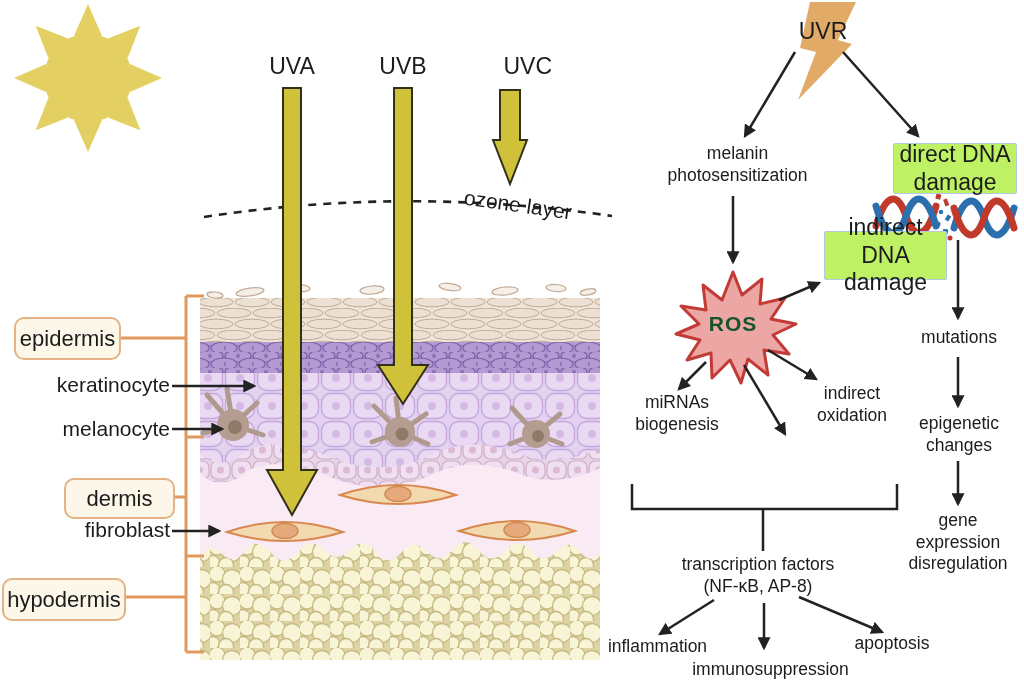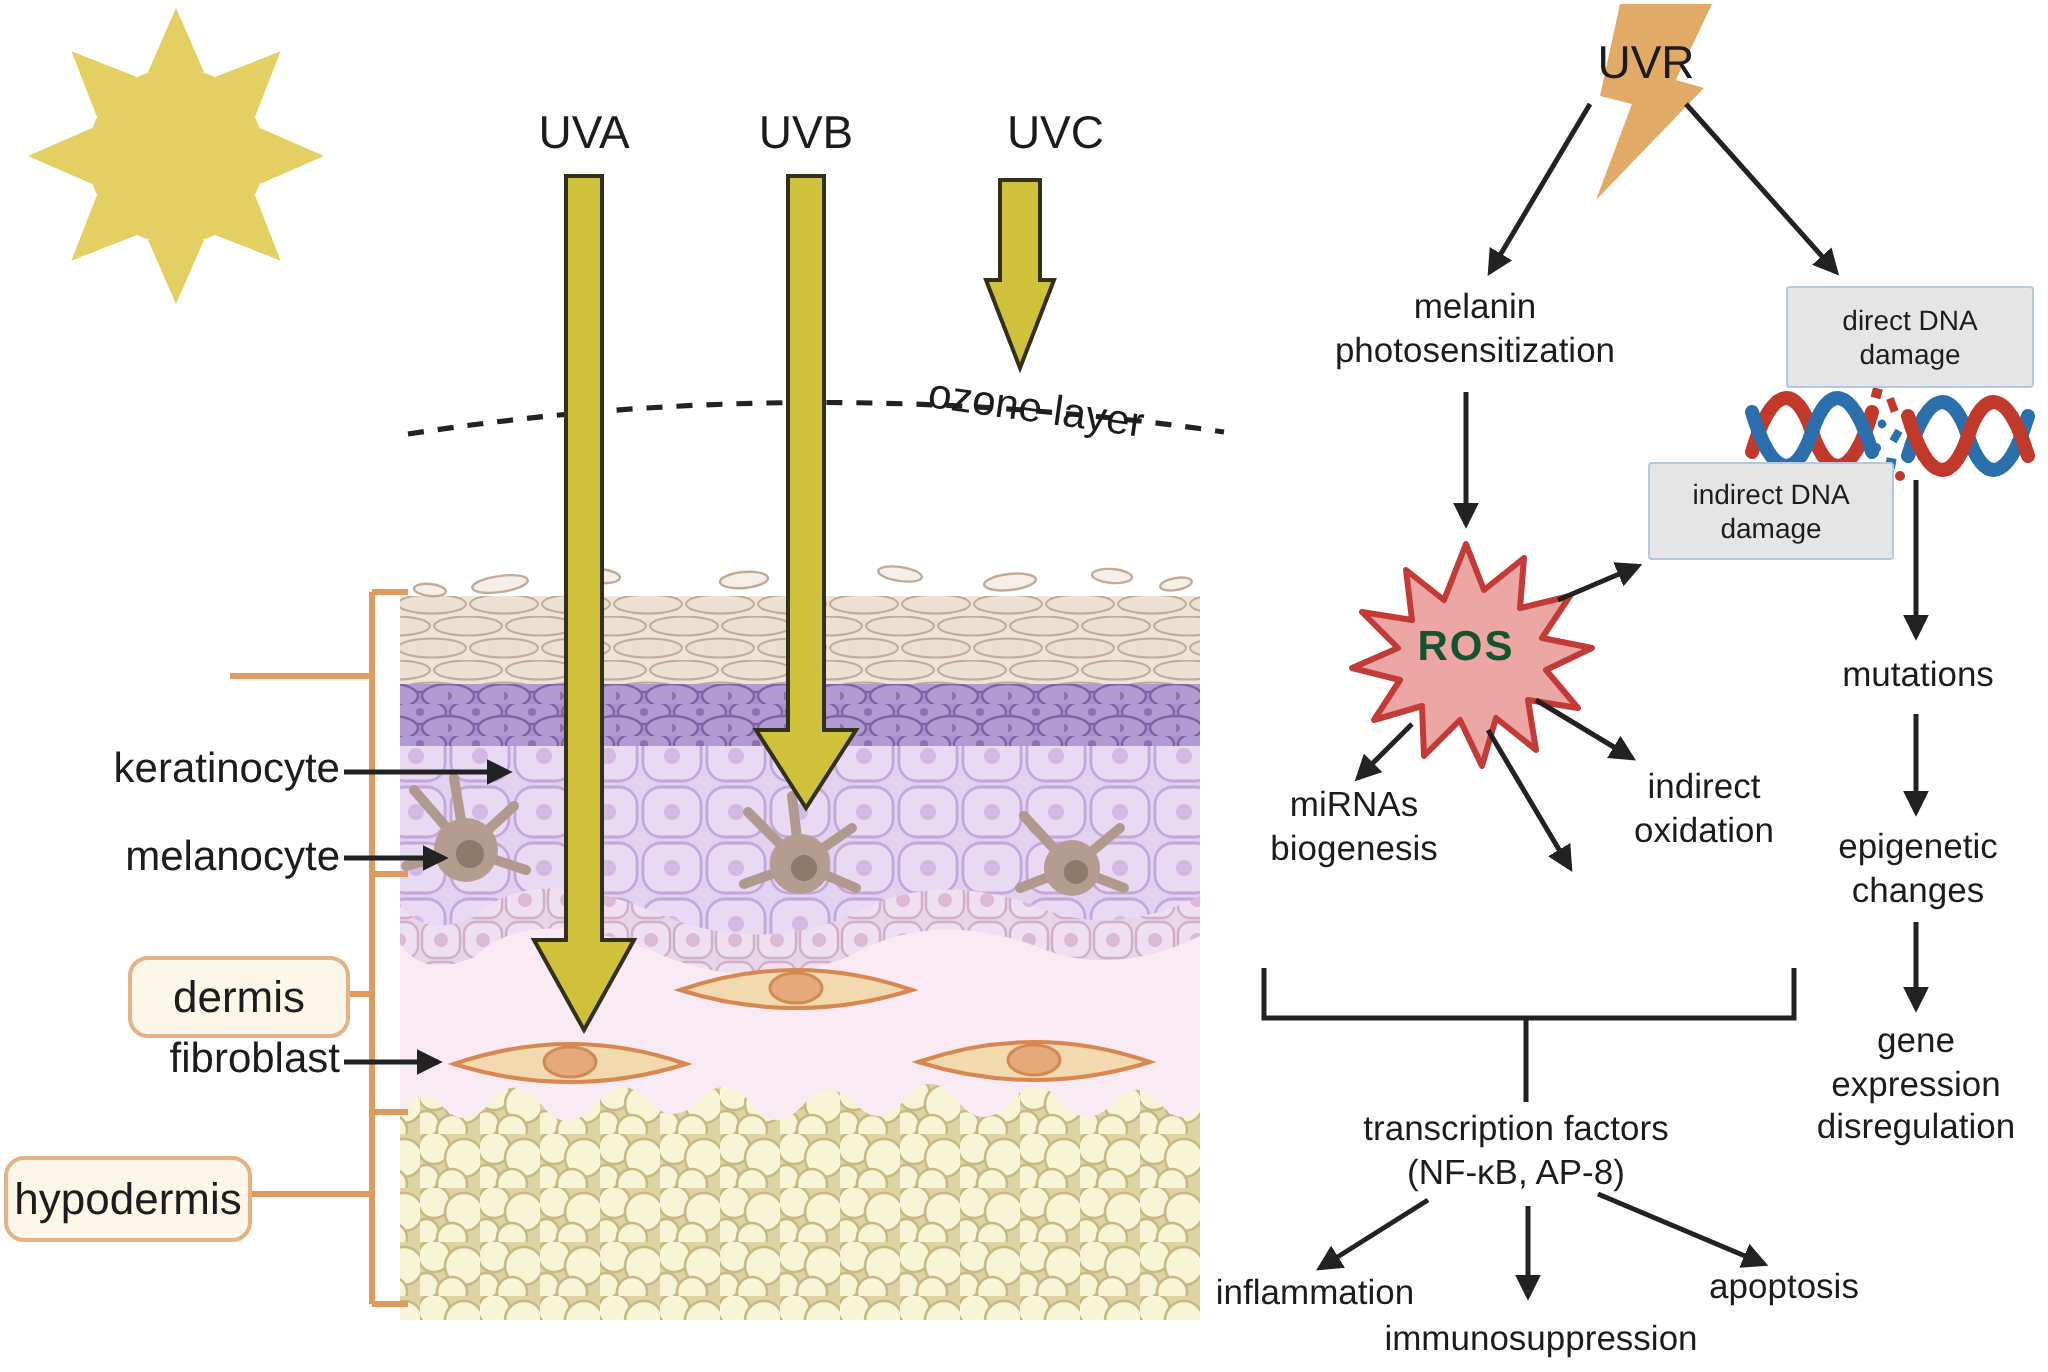--- a/index.html
+++ b/index.html
@@ -1,23 +1,23 @@
 <!DOCTYPE html>
 <html><head>
 <meta charset="utf-8">
 <style>
   html,body{margin:0;padding:0;background:#ffffff;}
   .canvas{position:relative;width:1024px;height:686px;background:#ffffff;overflow:hidden;
           font-family:"Liberation Sans",sans-serif;color:#1c1c1c;}
   svg.bg{position:absolute;left:0;top:0;}
   .txt{position:absolute;text-align:center;white-space:pre-line;line-height:1.24;font-size:17.5px;}
   .uvlbl{font-size:23px;}
-  .bluebox{position:absolute;background:#e5e5e5;border:1.5px solid #b3c9e2;border-radius:2px;
+  .bluebox{position:absolute;background:#bef264;border:1.5px solid #b3c9e2;border-radius:2px;
            display:flex;align-items:center;justify-content:center;text-align:center;
-           white-space:pre-line;font-size:14px;line-height:1.2;}
+           white-space:pre-line;font-size:23px;line-height:1.2;}
   .layerbox{position:absolute;background:#fcf7e8;border:2px solid #e5b285;border-radius:10px;
             display:flex;align-items:center;justify-content:center;font-size:22px;}
   .celllbl{position:absolute;text-align:right;font-size:21px;white-space:nowrap;}
   .roslbl{position:absolute;text-align:center;font-weight:bold;color:#14532d;font-size:21px;letter-spacing:1px;}
   .ozone{position:absolute;font-size:21px;transform:rotate(8deg);text-align:center;}
 </style>
 </head>
 <body>
 
 <div class="canvas">
@@ -213,20 +213,23 @@
   </g>
 
   <path fill="none" stroke="#222222" stroke-width="2.5" d="M632,484 L632,509 L897,509 L897,484 M763,509 L763,551"></path>
 </svg>
 
 <div class="txt uvlbl" style="left:262px;top:52px;width:60px;">UVA</div>
 <div class="txt uvlbl" style="left:373px;top:52px;width:60px;">UVB</div>
 <div class="txt uvlbl" style="left:488px;top:52px;width:64px;text-align:right;">UVC</div>
 <div class="ozone" style="left:448px;top:193px;width:140px;">ozone layer</div>
 
+<div class="layerbox" style="left:14px;top:317px;width:103px;height:39px;">
+  <span>epidermis</span>
+</div>
 <div class="layerbox" style="left:18px;top:478px;width:107px;height:37px;margin-left:46px;">
   <span>dermis</span>
 </div>
 <div class="layerbox" style="left:2px;top:578px;width:120px;height:39px;">
   <span>hypodermis</span>
 </div>
 
 <div class="celllbl" style="left:55px;top:373px;width:115px;">keratinocyte</div>
 <div class="celllbl" style="left:60px;top:417px;width:110px;text-align:right;">melanocyte</div>
 <div class="celllbl" style="left:80px;top:518px;width:90px;">fibroblast</div>

